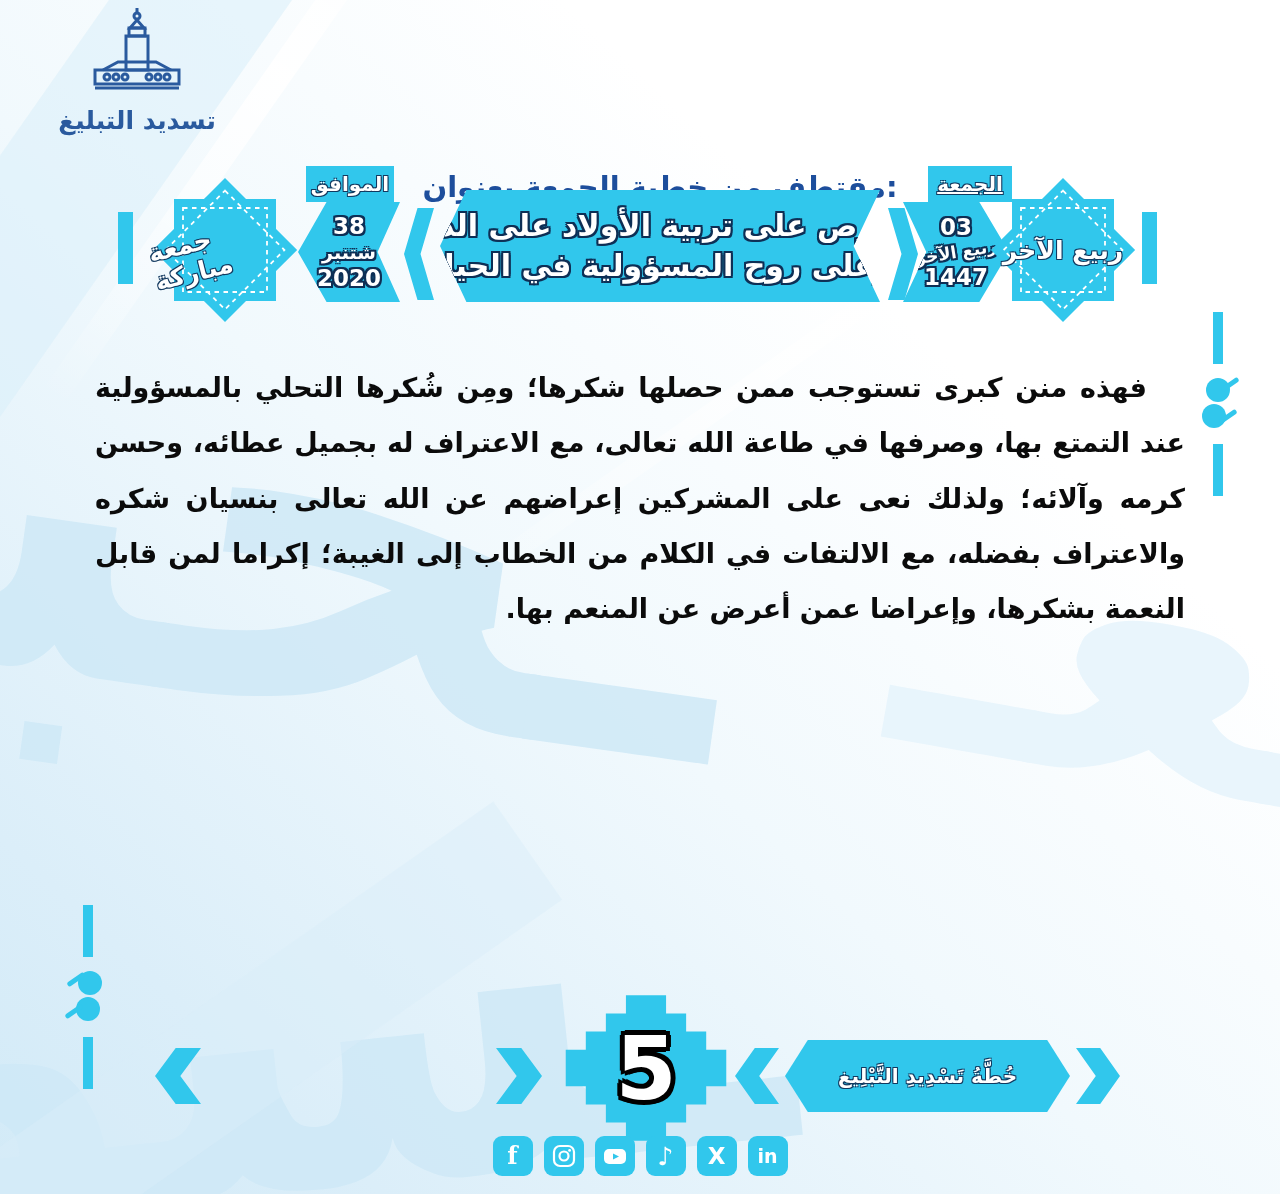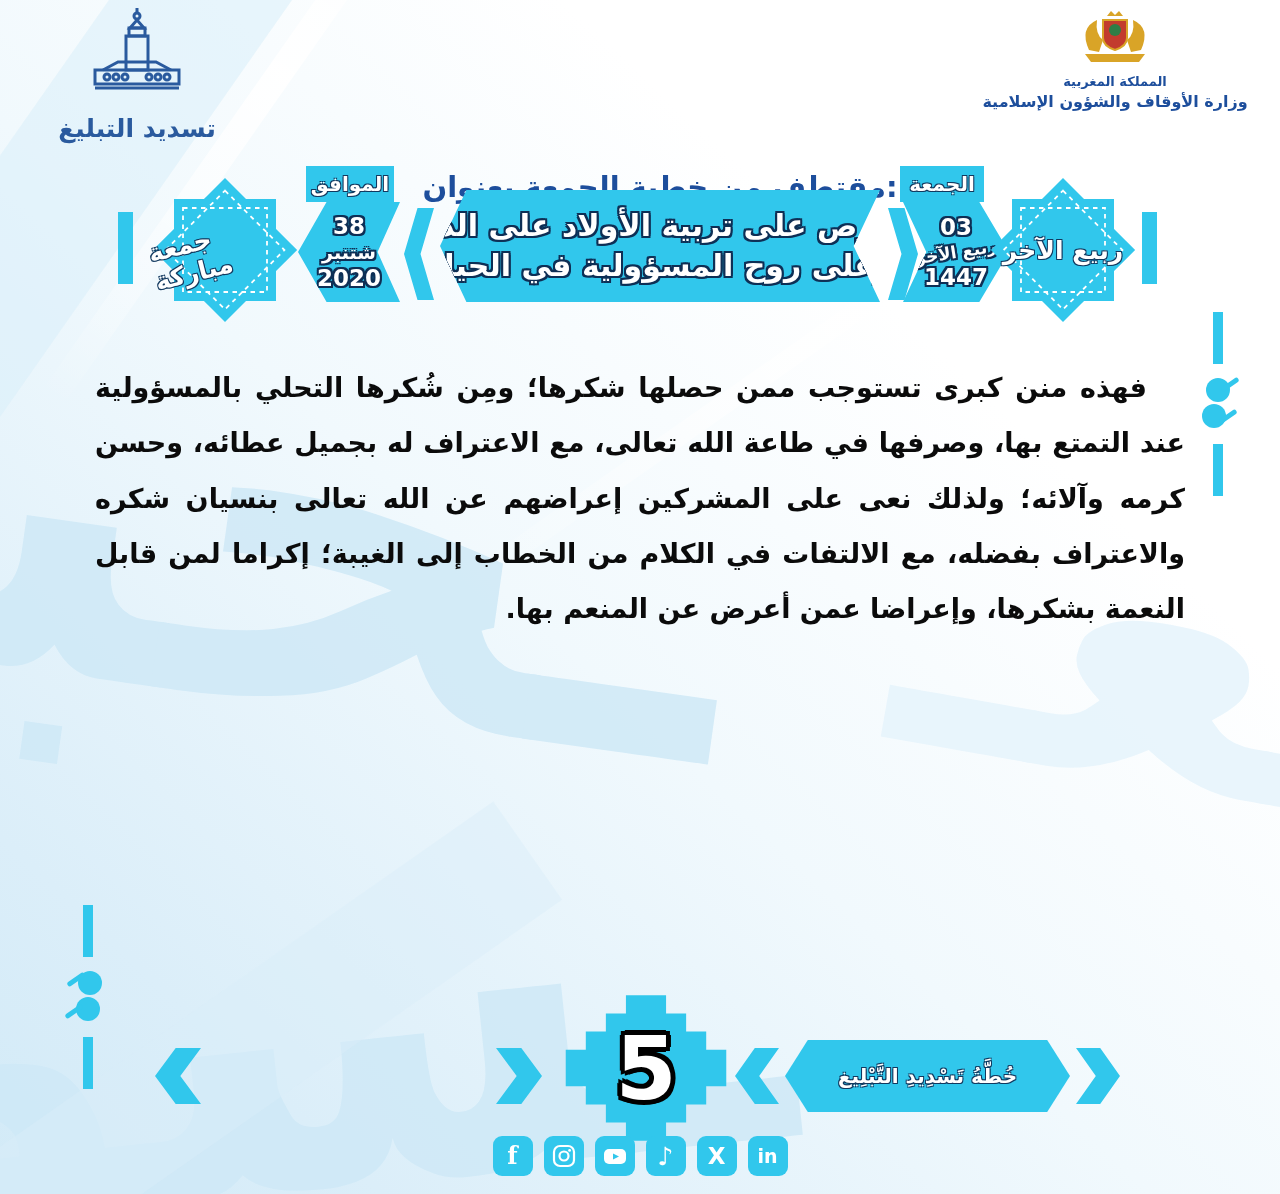--- a/index.html
+++ b/index.html
@@ -19,21 +19,21 @@
   .cy{background:#31c7ec;}
   .outl{color:#ffffff;text-shadow:
     -2px -2px 0 #0e2f55, 2px -2px 0 #0e2f55,-2px 2px 0 #0e2f55, 2px 2px 0 #0e2f55,
     0 -2px 0 #0e2f55, 0 2px 0 #0e2f55,-2px 0 0 #0e2f55, 2px 0 0 #0e2f55;}
   .outl-thin{color:#ffffff;text-shadow:
     -1px -1px 0 #12395f, 1px -1px 0 #12395f,-1px 1px 0 #12395f, 1px 1px 0 #12395f;}
   .abs{position:absolute;}
 
   
   .logo-left{left:42px;top:6px;width:190px;text-align:center;color:#2a5a9e;}
-  .logo-left .cap{font-size:25px;font-weight:700;margin-top:8px;}
+  .logo-left .cap{font-size:25px;font-weight:700;margin-top:0;}
   .gov{right:20px;top:10px;width:290px;text-align:center;color:#1d4e9c;}
   .gov .kingdom{font-size:13px;font-weight:700;margin-top:4px;}
   .gov .ministry{font-size:16px;font-weight:700;margin-top:3px;}
 
   
   .kicker{left:420px;top:134px;width:480px;text-align:center;font-size:29px;font-weight:800;color:#1d4e9c;margin-top:36px;}
   .vbar{width:15px;height:72px;}
   .star{width:150px;height:150px;}
   .star svg{position:absolute;inset:0;width:100%;height:100%;}
   .star .callig{position:absolute;inset:0;display:flex;align-items:center;justify-content:center;
@@ -111,34 +111,20 @@
             <circle cx="52" cy="71" r="3"></circle>
           <circle cx="76" cy="71" r="3"></circle>
             <circle cx="85" cy="71" r="3"></circle>
             <circle cx="94" cy="71" r="3"></circle>
           <line x1="22" y1="82" x2="106" y2="82"></line>
         </g>
       </svg>
       <div class="cap">تسديد التبليغ</div>
     </div>
 
-    <div class="abs gov">
-      <svg width="132" height="56" viewBox="0 0 132 56">
-        <g>
-          <path d="M58 6 L62 1 L66 5 L70 1 L74 6 Z" fill="#d9a427"></path>
-          <path d="M54 10 h24 v18 q0 8 -12 12 q-12 -4 -12 -12 Z" fill="#c23b2e" stroke="#d9a427" stroke-width="2"></path>
-          <circle cx="66" cy="20" r="6" fill="#2e7d46"></circle>
-          <path d="M40 40 q-10 -22 8 -30 q-2 14 6 20 l-4 12 Z" fill="#d9a427"></path>
-          <path d="M92 40 q10 -22 -8 -30 q2 14 -6 20 l4 12 Z" fill="#d9a427"></path>
-          <path d="M36 44 h60 l-6 8 h-48 Z" fill="#d9a427"></path>
-        </g>
-      </svg>
-      <div class="kingdom">المملكة المغربية</div>
-      <div class="ministry">وزارة الأوقاف والشؤون الإسلامية</div>
-    </div>
 
     <div class="abs kicker">مقتطف من خطبة الجمعة بعنوان:</div>
 
     <div class="abs vbar cy" style="left:118px;top:212px;"></div>
 
     <div class="abs star" style="left:150px;top:175px;">
       <svg viewBox="0 0 100 100">
         <g fill="#31c7ec">
           <rect x="16" y="16" width="68" height="68"></rect>
           <rect x="16" y="16" width="68" height="68" transform="rotate(45 50 50)"></rect>
@@ -160,21 +146,21 @@
 
     <div class="abs cy chev-left" style="left:404px;top:208px;width:30px;height:92px;"></div>
 
     <div class="abs banner cy">
       <div class="t outl">الحرص على تربية الأولاد على الدين</div>
       <div class="t outl">وعلى روح المسؤولية في الحياة</div>
     </div>
 
     <div class="abs cy chev-right" style="left:888px;top:208px;width:30px;height:92px;"></div>
 
-    <div class="abs datebox cy outl-thin" style="left:900px;top:166px;width:84px;height:36px;">الجمعة</div>
+    <div class="abs datebox cy outl-thin" style="left:928px;top:166px;width:84px;height:36px;text-decoration:underline;">الجمعة</div>
     <div class="abs datecol cy arrow-right" style="left:903px;top:202px;width:106px;height:100px;">
       <div class="d outl">03</div>
       <div class="m outl" style="transform:rotate(-9deg);white-space:nowrap;font-size:17px;">ربيع الآخر</div>
       <div class="d outl">1447</div>
     </div>
 
     <div class="abs star" style="left:988px;top:175px;">
       <svg viewBox="0 0 100 100">
         <g fill="#31c7ec">
           <rect x="16" y="16" width="68" height="68"></rect>

